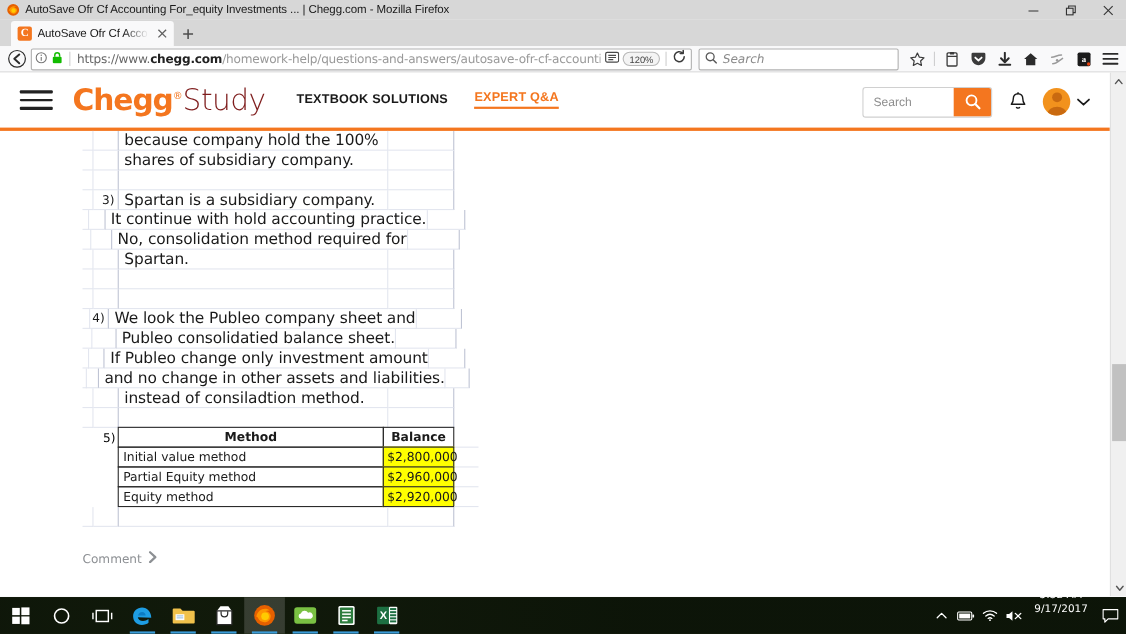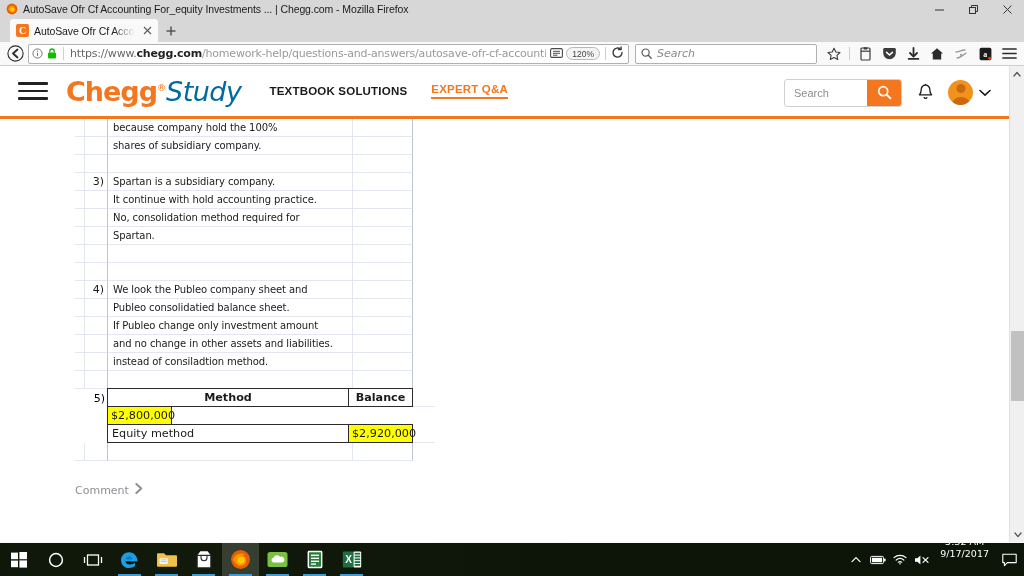--- a/index.html
+++ b/index.html
@@ -81,21 +81,21 @@
   
   .chegg-header {
     height:53px; background:#fff; display:flex; align-items:center; padding:0 18px;
     border-bottom:3px solid #f4761f; position:relative;
   }
   .hamburger { width:30px; height:22px; display:flex; flex-direction:column; justify-content:center; gap:5px; flex:none; margin-right:18px; }
   .hamburger span { display:block; height:2.5px; background:#222; border-radius:1px; }
   .brand { font-size:27px; line-height:1; white-space:nowrap; margin-right:28px; font-family:"DejaVu Sans", sans-serif; }
   .brand .b1 { color:#f4761f; font-weight:bold; letter-spacing:-1px; }
   .brand .reg { font-size:9px; vertical-align:super; color:#f4761f; }
-  .brand .b2 { color:#0369a1; font-weight:300; letter-spacing:-0.5px;font-style:italic; }
+  .brand .b2 { color:#7f1d1d; font-weight:300; letter-spacing:-0.5px; }
   .navlink {
     font-size:11.5px; font-weight:bold; color:#1a1a1a; letter-spacing:0.2px; white-space:nowrap;
   }
   .navlink.solutions { margin-right:24px; }
   .navlink.qa { color:#f4761f; border-bottom:2.5px solid #f4761f; padding-bottom:2px; }
   .hdr-right { position:absolute; right:18px; top:0; height:53px; display:flex; align-items:center; gap:12px; }
   .chegg-search {
     display:flex; height:28px; border:1px solid #d0d0d0; border-radius:3px; overflow:hidden; background:#fff;
   }
   .chegg-search-input {
@@ -114,21 +114,21 @@
   .answer-body { padding:0; position:relative; }
   .sheet { position:relative; margin-left:75px; width:360px; font-family:"DejaVu Sans", sans-serif; }
   .sheet-row { display:flex; height:18px; align-items:stretch; }
   .c { border-bottom:1px solid #e3e6ef; }
   .c-a { width:10px; border-right:1px solid #e3e6ef; }
   .c-b { width:23px; border-right:1px solid #bfc4d4; display:flex; align-items:center; justify-content:flex-end; padding-right:3px; }
   .c-c { flex:1; border-right:1px solid #e3e6ef; display:flex; align-items:center; padding-left:5px; }
   .c-d { width:60px; border-right:1px solid #bfc4d4; }
   .c-e { width:22px; }
   .idx { font-size:11px; color:#1a1a1a; }
-  .txt { font-size:10px; color:#1a1a1a; white-space:nowrap; letter-spacing:-0.1px; }
+  .txt { font-size:14px; color:#1a1a1a; white-space:nowrap; letter-spacing:-0.1px; }
 
   
   .trow { display:flex; height:18px; }
   .trow .lead { width:10px; }
   .trow .num { width:23px; display:flex; align-items:center; justify-content:flex-end; padding-right:3px; font-size:11px; }
   .tc {
     border:1px solid #2b2b2b; display:flex; align-items:center; font-size:11.2px; color:#1a1a1a;
     margin-top:-1px; margin-left:-1px;
   }
   .tc.method { flex:1; padding-left:4px; }
@@ -554,21 +554,29 @@
             <span class="lead"></span>
             <span class="num">5)</span>
             <span class="tc method hdr">Method</span>
             <span class="tc balance hdr">Balance</span>
             <span class="tail"></span>
           </div>
           <div id="table-rows">
               <div class="trow">
                 <span class="lead"></span>
                 <span class="num"></span>
+                <span class="tc method">Initial value method</span>
                 <span class="tc balance hl">$2,800,000</span>
+                <span class="tail"></span>
+              </div>
+              <div class="trow">
+                <span class="lead"></span>
+                <span class="num"></span>
+                <span class="tc method">Partial Equity method</span>
+                <span class="tc balance hl">$2,960,000</span>
                 <span class="tail"></span>
               </div>
               <div class="trow">
                 <span class="lead"></span>
                 <span class="num"></span>
                 <span class="tc method">Equity method</span>
                 <span class="tc balance hl">$2,920,000</span>
                 <span class="tail"></span>
               </div>
             </div>

